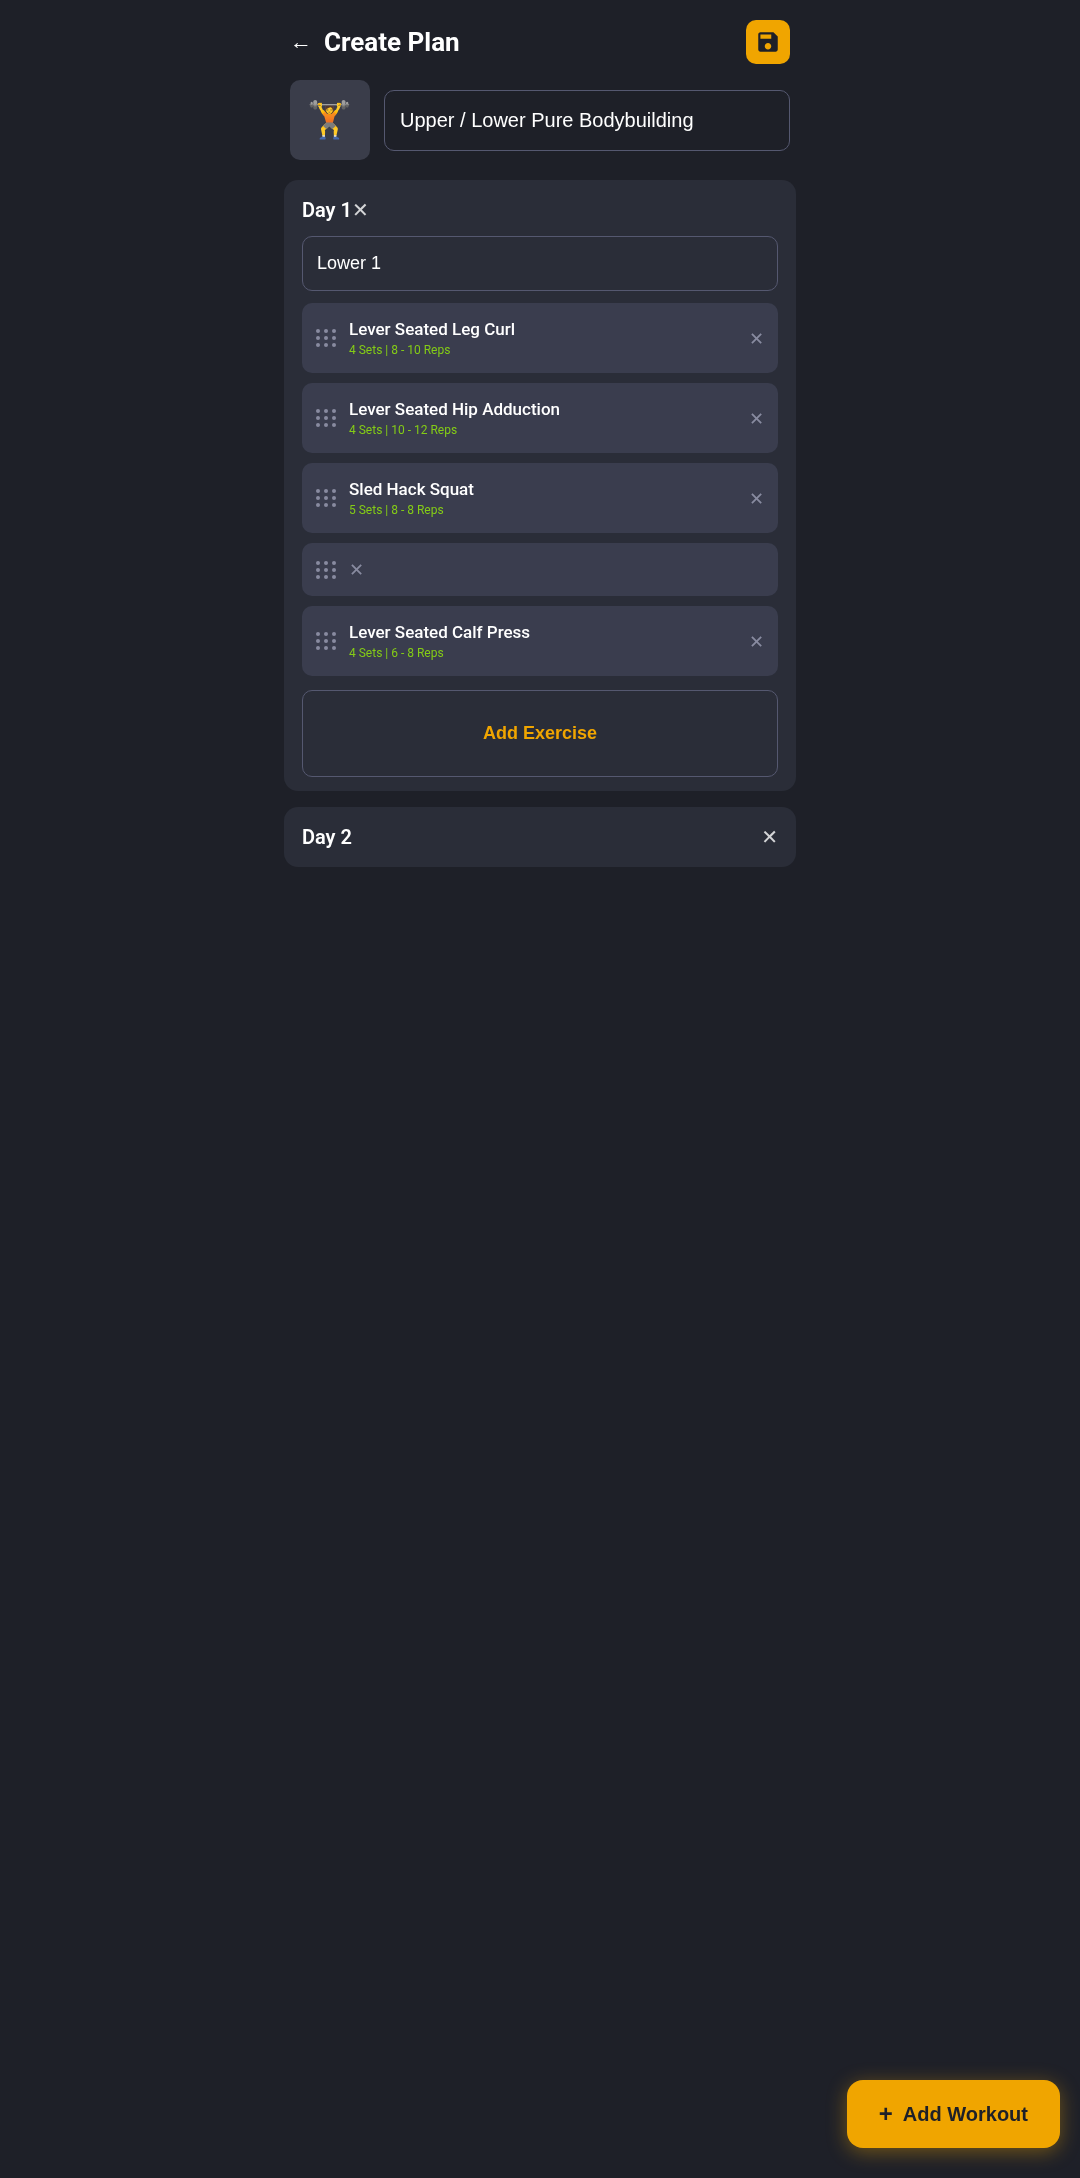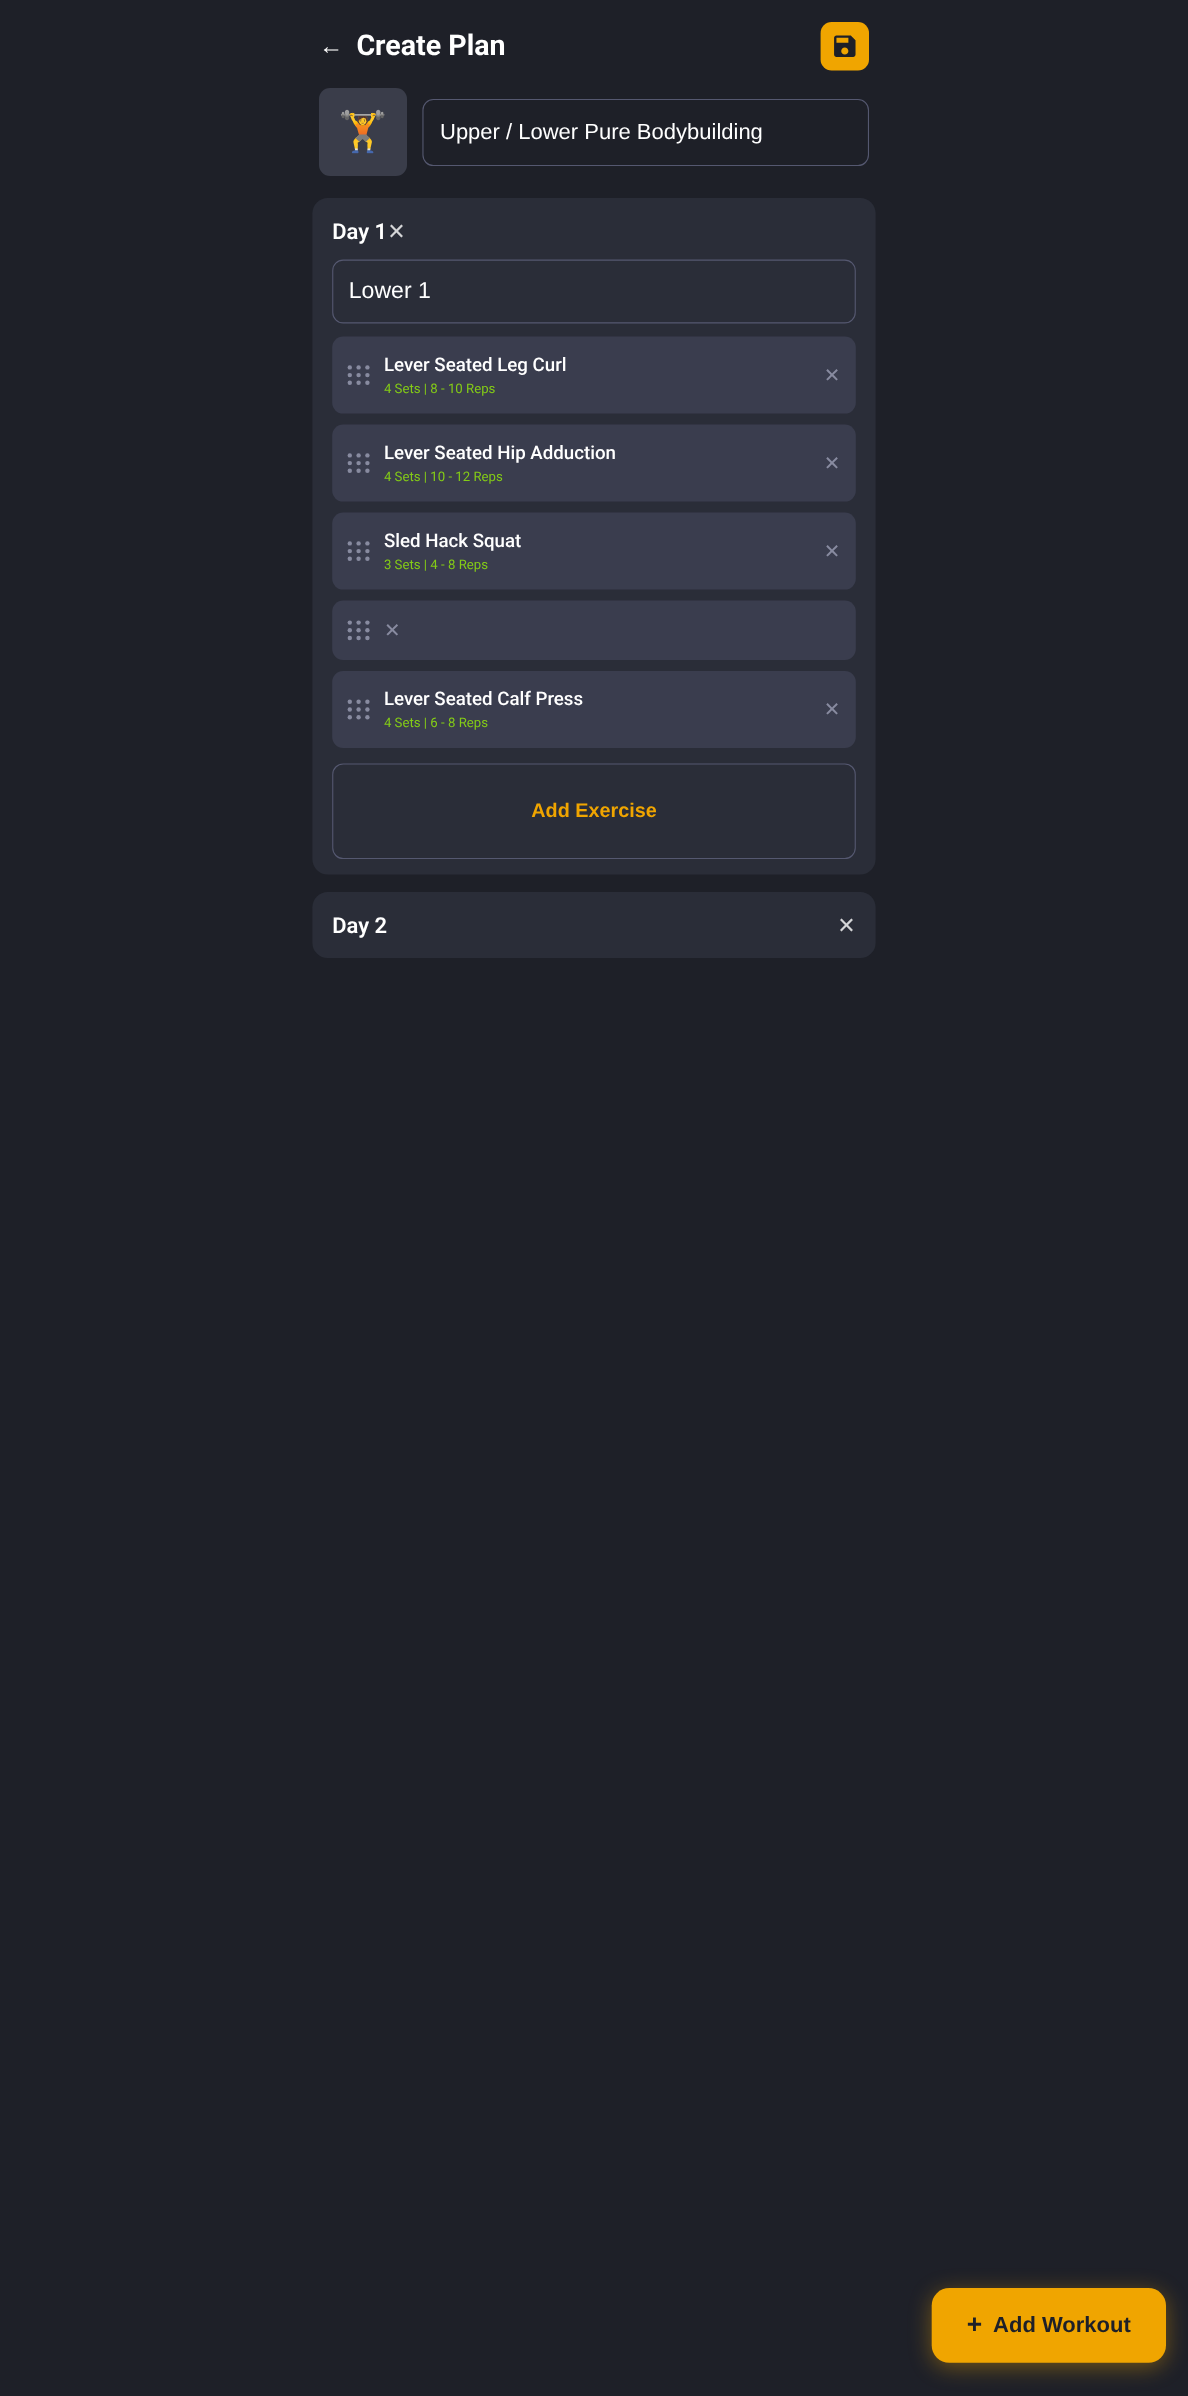--- a/index.html
+++ b/index.html
@@ -125,21 +125,21 @@
       cursor: pointer;
       opacity: 0.8;
     }
 
     .workout-name-input {
       width: 100%;
       background: transparent;
       border: 1.5px solid #555870;
       border-radius: 10px;
       padding: 16px 14px;
-      font-size: 21px;
+      font-size: 18px;
       color: #ffffff;
       outline: none;
       margin-bottom: 12px;
     }
 
     .exercise-item {
       background-color: #3a3d4e;
       border-radius: 10px;
       padding: 16px 14px;
       margin-bottom: 10px;
@@ -314,21 +314,21 @@
       <div class="drag-handle-dot"></div>
       <div class="drag-handle-dot"></div>
       <div class="drag-handle-dot"></div>
       <div class="drag-handle-dot"></div>
       <div class="drag-handle-dot"></div>
       <div class="drag-handle-dot"></div>
       <div class="drag-handle-dot"></div>
     </div>
     <div class="exercise-info">
       <div class="exercise-name">Sled Hack Squat</div>
-      <div class="exercise-details">3 Sets | 4 - 8 Reps</div>
+      <div class="exercise-details">5 Sets | 8 - 8 Reps</div>
     </div>
     <span class="exercise-remove">✕</span>
   </div>
 
   
   <div class="exercise-item">
     <div class="drag-handle">
       <div class="drag-handle-dot"></div>
       <div class="drag-handle-dot"></div>
       <div class="drag-handle-dot"></div>

